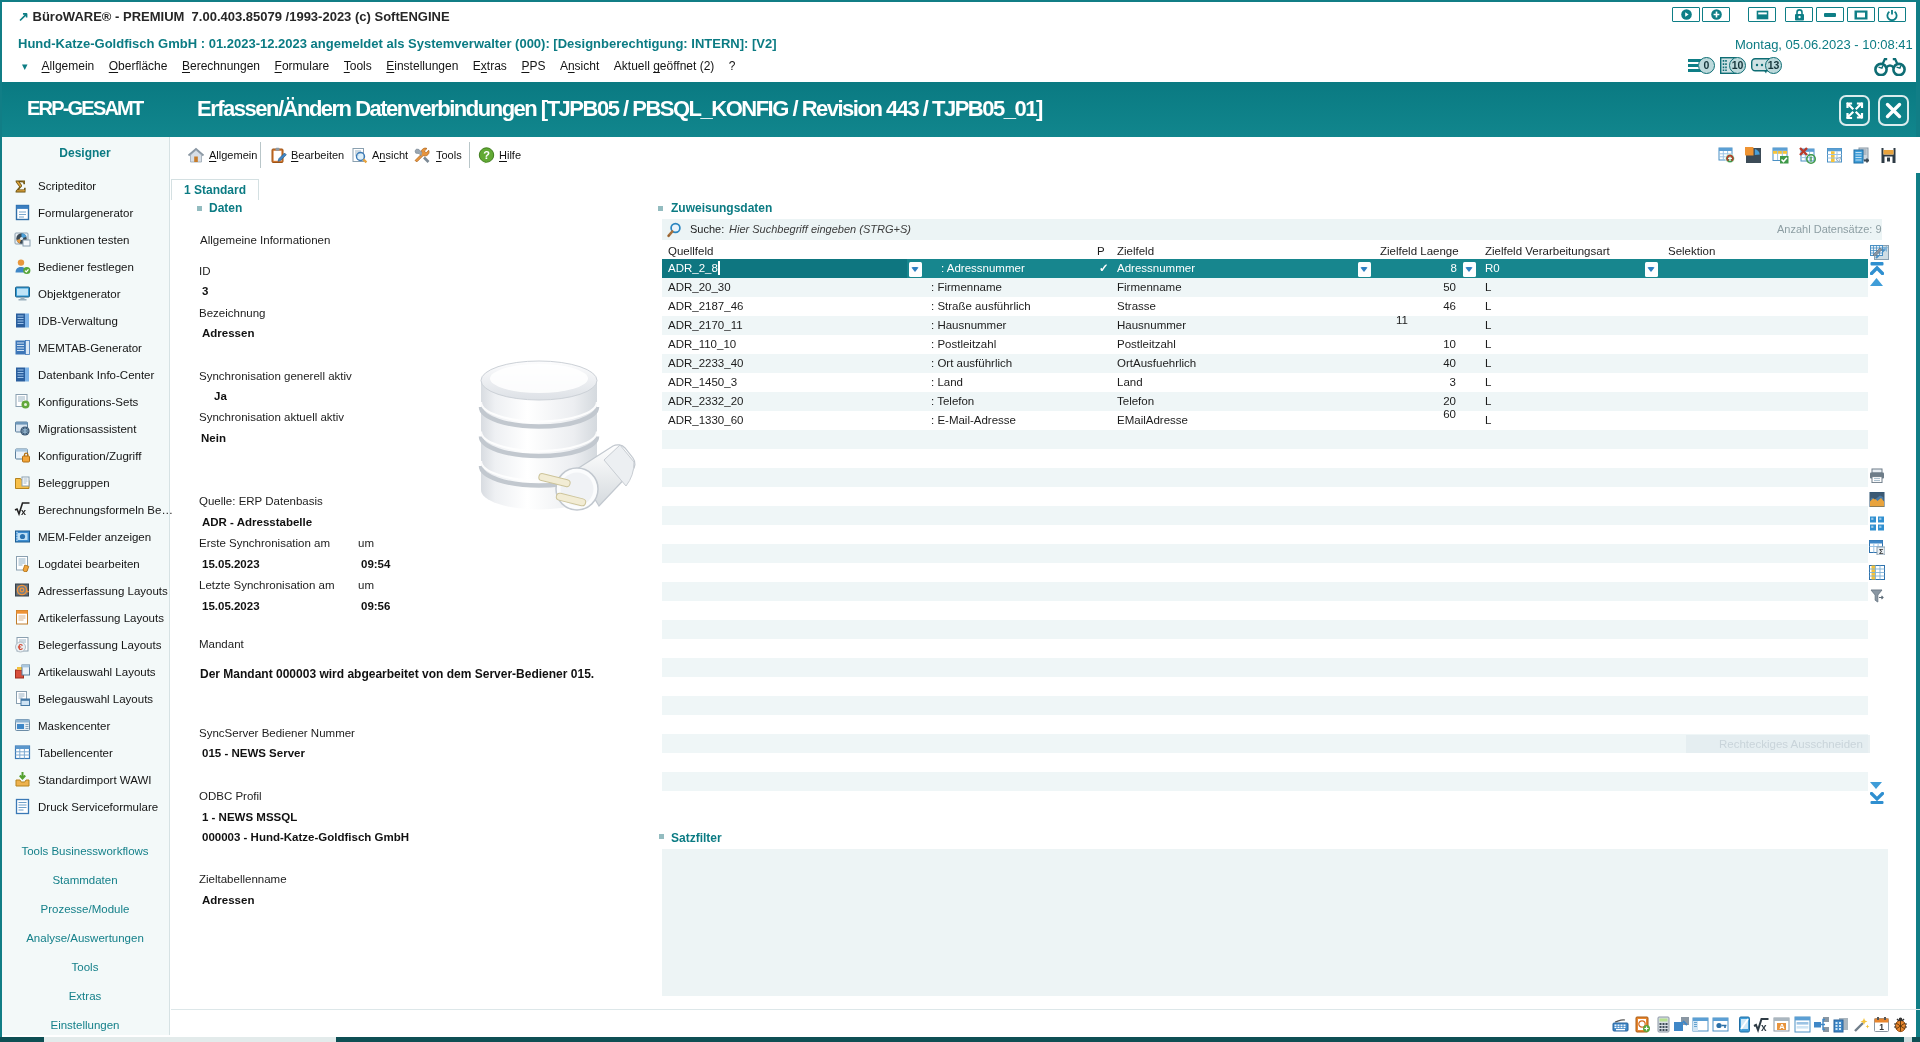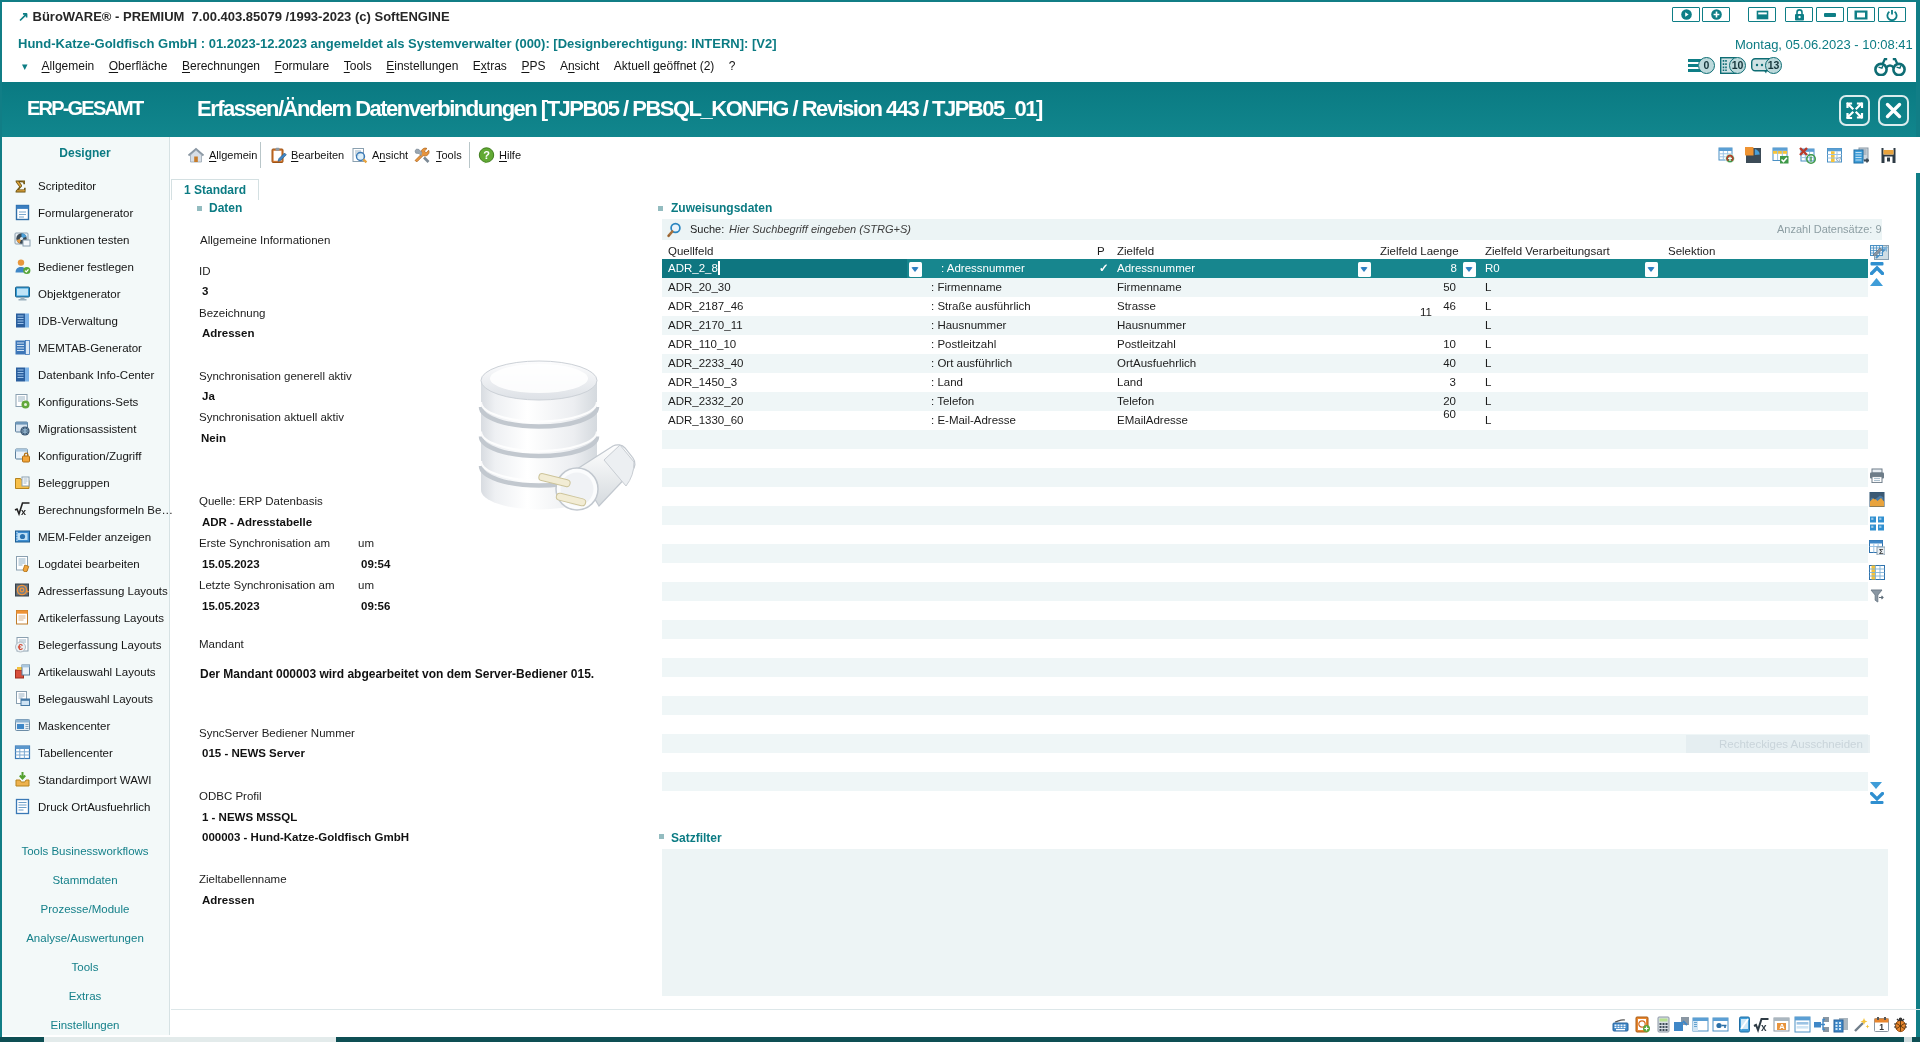--- a/index.html
+++ b/index.html
@@ -378,21 +378,21 @@
       </span>
       <span class="tx">Standardimport WAWI</span>
     </div>
 <div class="sbitem" style="top:793px;">
       <span class="ic">
         <svg width="17" height="17" viewBox="0 0 17 17" style="">
           <rect x="2.5" y="1.5" width="12" height="14" fill="#fff" stroke="#3a79b6" stroke-width="1.3"></rect>
           <path d="M4.5 4.5h8M4.5 7h8M4.5 9.5h8M4.5 12h5" stroke="#6fa0c9" stroke-width="1.2"></path>
         </svg>
       </span>
-      <span class="tx">Druck OrtAusfuehrlich</span>
+      <span class="tx">Druck Serviceformulare</span>
     </div>
 <div class="sblink" style="top:845px;">Tools Businessworkflows</div>
 <div class="sblink" style="top:874px;">Stammdaten</div>
 <div class="sblink" style="top:903px;">Prozesse/Module</div>
 <div class="sblink" style="top:932px;">Analyse/Auswertungen</div>
 <div class="sblink" style="top:961px;">Tools</div>
 <div class="sblink" style="top:990px;">Extras</div>
 <div class="sblink" style="top:1019px;">Einstellungen</div>
 <div class="abs" style="left:171px; top:137px; width:1749px; height:36px; background:#fff;"></div>
 <div class="tbitem" style="left:187px; top:144px;">
@@ -515,21 +515,21 @@
     </div>
 <div class="abs" style="left:171px; top:179px; width:88px; height:21px; background:#fff; border:1px solid #d4e0e2; border-bottom:none; color:#0b7b83; font-weight:bold; font-size:12px; text-align:center; line-height:20px;">1 Standard</div>
 <div class="bullet" style="left:197px; top:206px;"></div>
 <div class="grphdr" style="left:209px; top:201px;">Daten</div>
 <div class="lbl" style="left:200px; top:234px;">Allgemeine Informationen</div>
 <div class="lbl" style="left:199px; top:265px;">ID</div>
 <div class="val" style="left:202px; top:285px;">3</div>
 <div class="lbl" style="left:199px; top:307px;">Bezeichnung</div>
 <div class="val" style="left:202px; top:327px;">Adressen</div>
 <div class="lbl" style="left:199px; top:370px;">Synchronisation generell aktiv</div>
-<div class="val" style="left:202px; top:390px;">Ja</div>
+<div class="val" style="left:214px; top:390px;">Ja</div>
 <div class="lbl" style="left:199px; top:411px;">Synchronisation aktuell aktiv</div>
 <div class="val" style="left:201px; top:432px;">Nein</div>
 <div class="lbl" style="left:199px; top:495px;">Quelle: ERP Datenbasis</div>
 <div class="val" style="left:202px; top:516px;">ADR - Adresstabelle</div>
 <div class="lbl" style="left:199px; top:537px;">Erste Synchronisation am</div>
 <div class="lbl" style="left:358px; top:537px;">um</div>
 <div class="val" style="left:202px; top:558px;">15.05.2023</div>
 <div class="val" style="left:361px; top:558px;">09:54</div>
 <div class="lbl" style="left:199px; top:579px;">Letzte Synchronisation am</div>
 <div class="lbl" style="left:358px; top:579px;">um</div>
@@ -644,21 +644,21 @@
     <div class="cell" style="left:1396px; top:281px; color:#1c1c1c; width:60px; text-align:right;">50</div>
     <div class="cell" style="left:1485px; top:281px; color:#1c1c1c;">L</div>
 <div class="cell" style="left:668px; top:300px; color:#1c1c1c;">ADR_2187_46</div>
     <div class="cell" style="left:931px; top:300px; color:#1c1c1c;">: Straße ausführlich</div>
     <div class="cell" style="left:1117px; top:300px; color:#1c1c1c;">Strasse</div>
     <div class="cell" style="left:1396px; top:300px; color:#1c1c1c; width:60px; text-align:right;">46</div>
     <div class="cell" style="left:1485px; top:300px; color:#1c1c1c;">L</div>
 <div class="cell" style="left:668px; top:319px; color:#1c1c1c;">ADR_2170_11</div>
     <div class="cell" style="left:931px; top:319px; color:#1c1c1c;">: Hausnummer</div>
     <div class="cell" style="left:1117px; top:319px; color:#1c1c1c;">Hausnummer</div>
-    <div class="cell" style="left:1396px; top:306px; color:#1c1c1c; width:60px; text-align:center;">11</div>
+    <div class="cell" style="left:1396px; top:314px; color:#1c1c1c; width:60px; text-align:left;">11</div>
     <div class="cell" style="left:1485px; top:319px; color:#1c1c1c;">L</div>
 <div class="cell" style="left:668px; top:338px; color:#1c1c1c;">ADR_110_10</div>
     <div class="cell" style="left:931px; top:338px; color:#1c1c1c;">: Postleitzahl</div>
     <div class="cell" style="left:1117px; top:338px; color:#1c1c1c;">Postleitzahl</div>
     <div class="cell" style="left:1396px; top:338px; color:#1c1c1c; width:60px; text-align:right;">10</div>
     <div class="cell" style="left:1485px; top:338px; color:#1c1c1c;">L</div>
 <div class="cell" style="left:668px; top:357px; color:#1c1c1c;">ADR_2233_40</div>
     <div class="cell" style="left:931px; top:357px; color:#1c1c1c;">: Ort ausführlich</div>
     <div class="cell" style="left:1117px; top:357px; color:#1c1c1c;">OrtAusfuehrlich</div>
     <div class="cell" style="left:1396px; top:357px; color:#1c1c1c; width:60px; text-align:right;">40</div>

